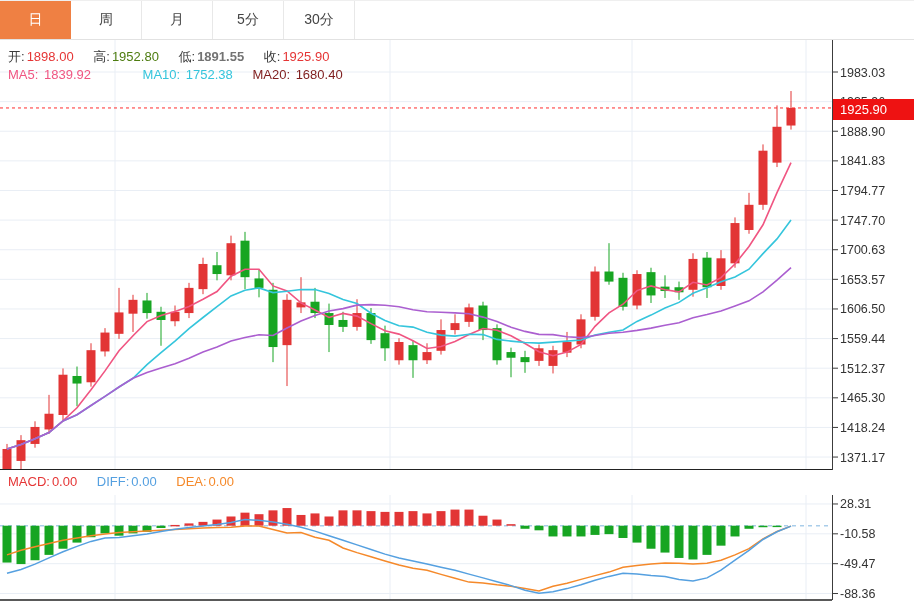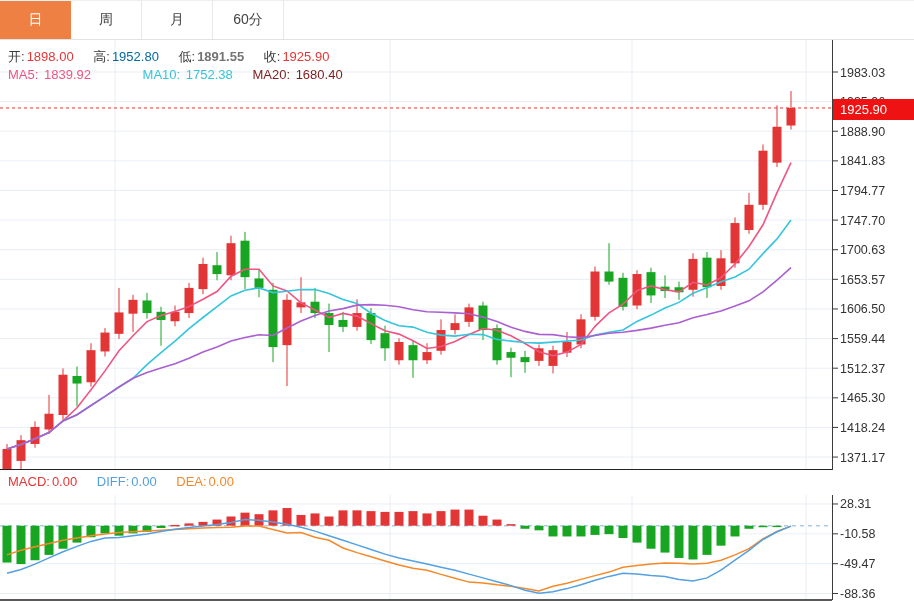--- a/index.html
+++ b/index.html
@@ -38,21 +38,22 @@
     box-sizing:border-box;z-index:6;
   }
 </style>
 </head>
 <body>
 
 <div class="toolbar">
     <div class="tab active" style="background: rgb(239, 128, 67);">日</div>
     <div class="tab">周</div>
     <div class="tab">月</div>
-    <div class="tab">60分</div>
+    <div class="tab">5分</div>
+    <div class="tab">30分</div>
   </div>
 
 <svg id="main-svg" width="914" height="430">
     <line x1="0" y1="32.01243963120159" x2="832" y2="32.01243963120159" stroke="#e9eef5" stroke-width="1"></line>
     <line x1="0" y1="61.63354309966341" x2="832" y2="61.63354309966341" stroke="#e9eef5" stroke-width="1"></line>
     <line x1="0" y1="91.2483535782233" x2="832" y2="91.2483535782233" stroke="#e9eef5" stroke-width="1"></line>
     <line x1="0" y1="120.86945704668527" x2="832" y2="120.86945704668527" stroke="#e9eef5" stroke-width="1"></line>
     <line x1="0" y1="150.48426752524517" x2="832" y2="150.48426752524517" stroke="#e9eef5" stroke-width="1"></line>
     <line x1="0" y1="180.105370993707" x2="832" y2="180.105370993707" stroke="#e9eef5" stroke-width="1"></line>
     <line x1="0" y1="209.72647446216882" x2="832" y2="209.72647446216882" stroke="#e9eef5" stroke-width="1"></line>
@@ -212,21 +213,21 @@
     <line x1="832" y1="357.8194058246744" x2="838" y2="357.8194058246744" stroke="#3c3c3c" stroke-width="1"></line>
     <text x="840" y="362.3194058246744" font-size="12.5" fill="#333333">1465.30</text>
     <line x1="832" y1="387.4342163032343" x2="838" y2="387.4342163032343" stroke="#3c3c3c" stroke-width="1"></line>
     <text x="840" y="391.9342163032343" font-size="12.5" fill="#333333">1418.24</text>
     <line x1="832" y1="417.0553197716961" x2="838" y2="417.0553197716961" stroke="#3c3c3c" stroke-width="1"></line>
     <text x="840" y="421.5553197716961" font-size="12.5" fill="#333333">1371.17</text>
   </svg>
 
 <div class="legend" id="ohlc-legend">
   <span class="grp"><span class="lbl">开:</span><span class="val" style="color: rgb(229, 53, 53);">1898.00</span></span>
-  <span class="grp"><span class="lbl">高:</span><span class="val" style="color: #0369a1;">1952.80</span></span>
+  <span class="grp"><span class="lbl">高:</span><span class="val" style="color: #4d7c0f;">1952.80</span></span>
   <span class="grp"><span class="lbl">低:</span><span class="val" style="color: #737373; font-weight: bold;">1891.55</span></span>
   <span class="grp"><span class="lbl">收:</span><span class="val" style="color: rgb(229, 53, 53);">1925.90</span></span>
 </div>
 
 <div class="legend" id="ma-legend">
   <span class="grp" style="color: rgb(240, 85, 130);"><span class="lbl">MA5:</span> <span>1839.92</span></span>
   <span class="grp" style="color: rgb(53, 197, 220); padding-left: 32px;"><span class="lbl">MA10:</span> <span>1752.38</span></span>
   <span class="grp" style="color: #7f1d1d;"><span class="lbl">MA20:</span> <span>1680.40</span></span>
 </div>
 

